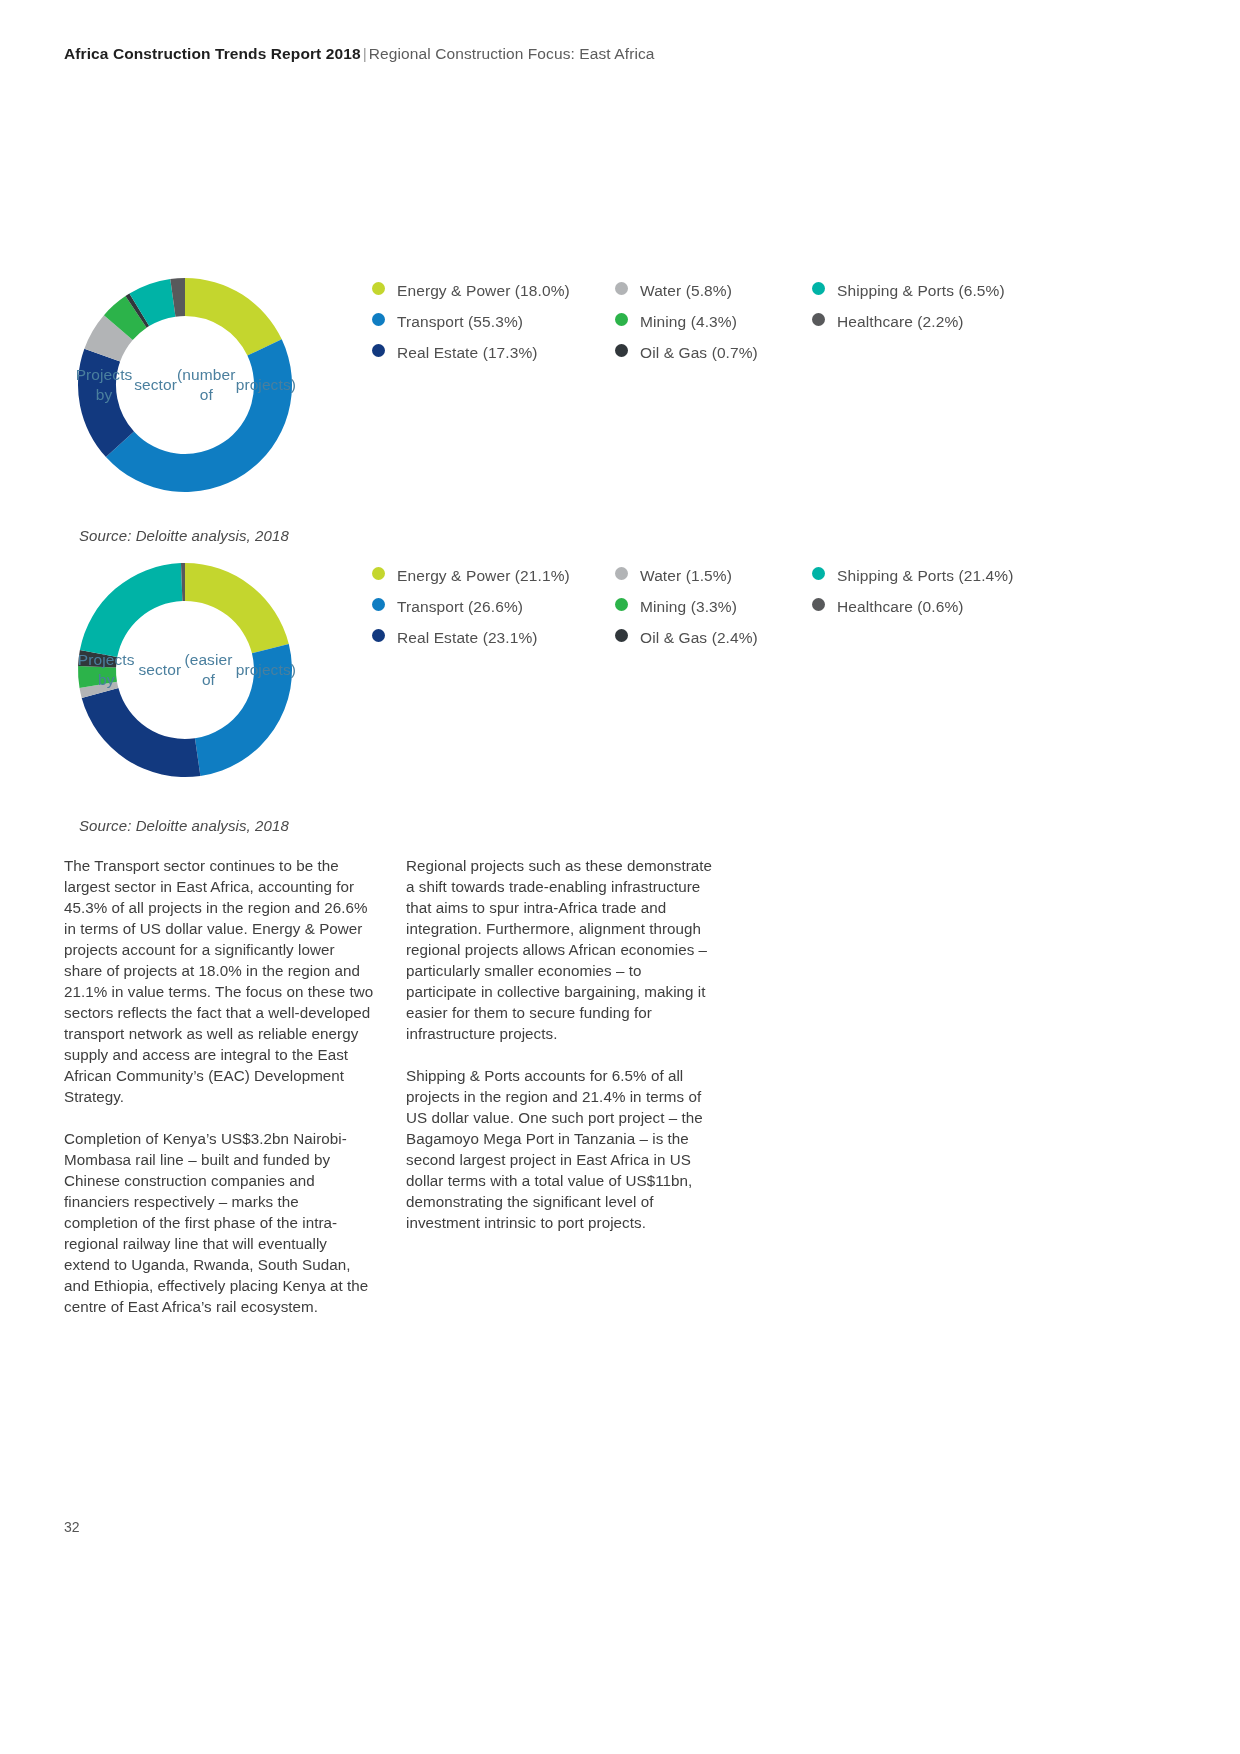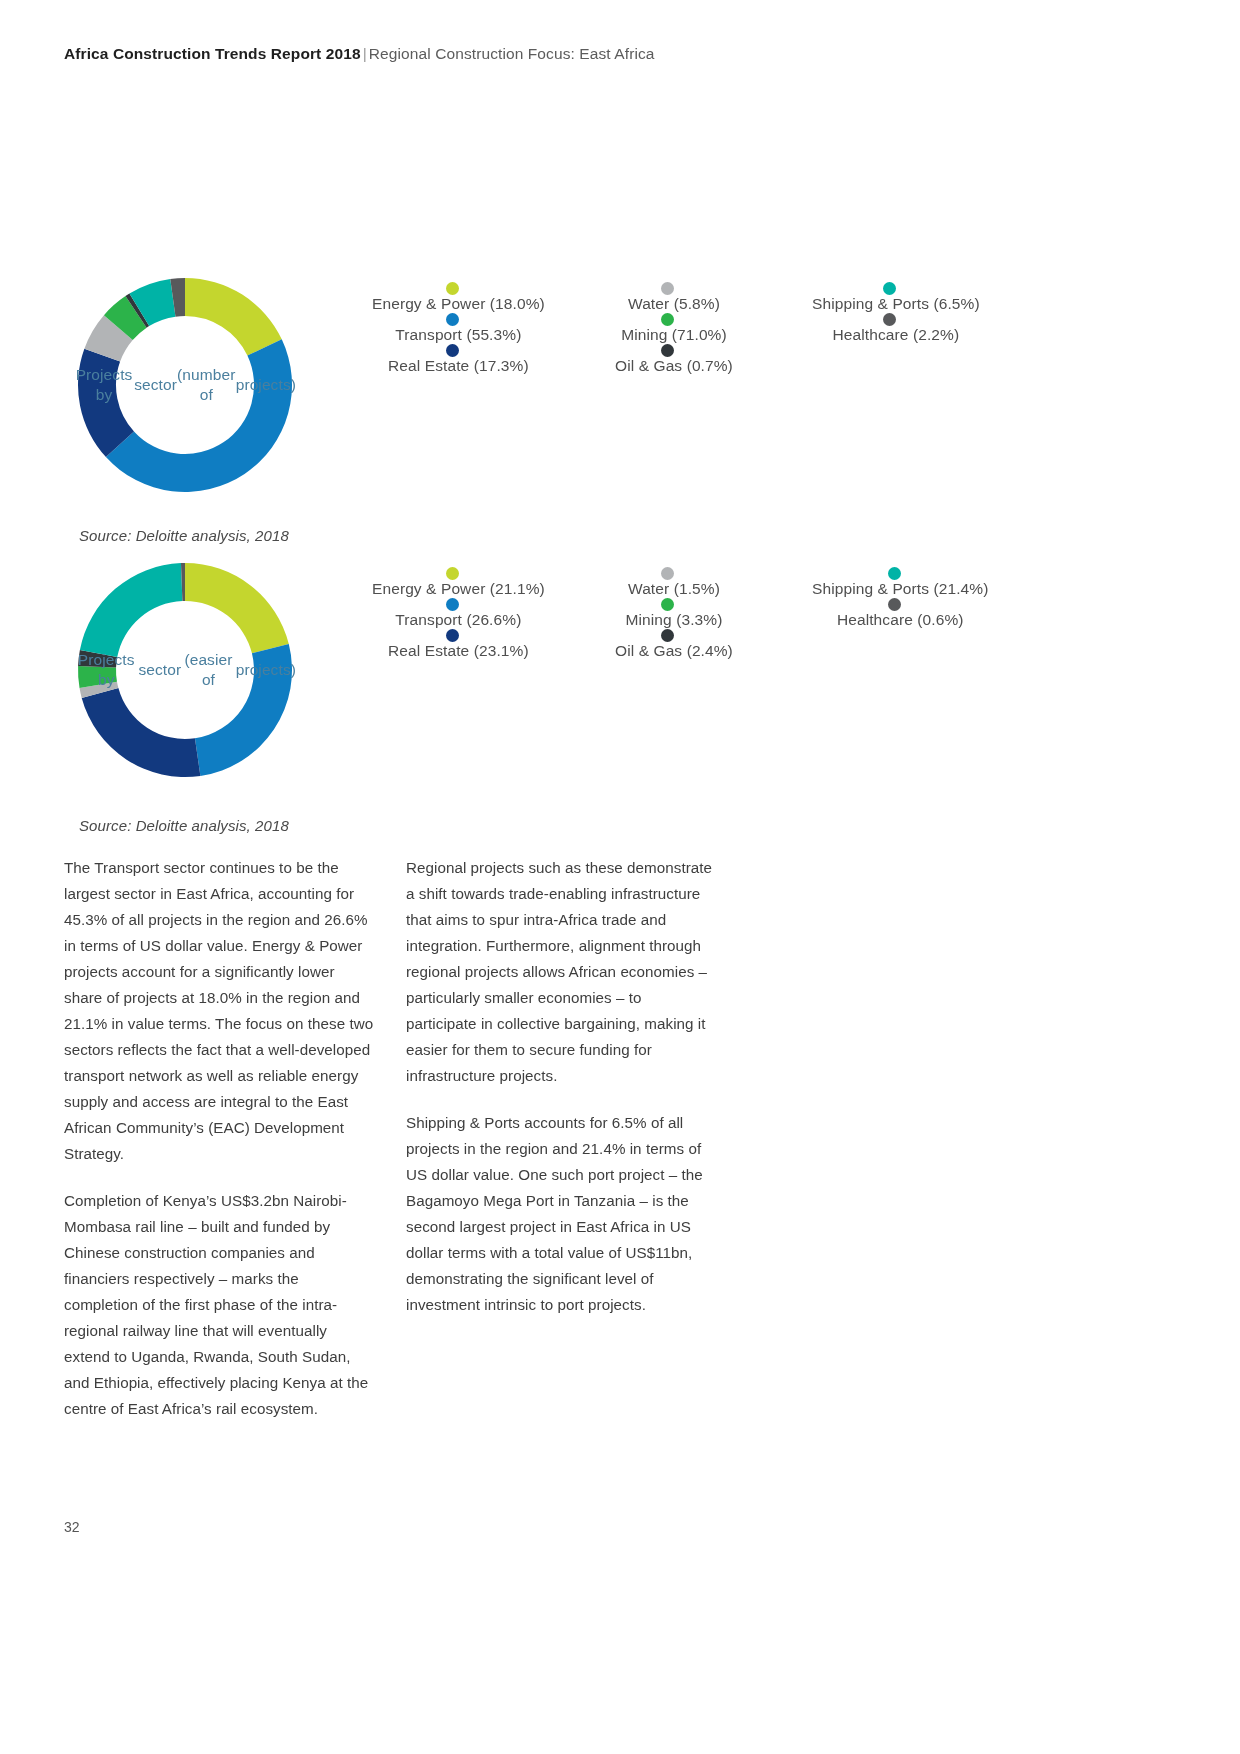--- a/index.html
+++ b/index.html
@@ -97,24 +97,22 @@
   .legend-col {
     position: absolute;
     top: 0;
   }
   .legend-col.c0 { left: 0px; }
   .legend-col.c1 { left: 243px; }
   .legend-col.c2 { left: 440px; }
 
   .legend-item {
     display: flex;
-    align-items: center;
     height: 31px;
     white-space: nowrap;
-    flex-direction: column;
   }
   .swatch {
     width: 13px;
     height: 13px;
     border-radius: 50%;
     flex: 0 0 13px;
     margin-right: 12px;
   }
   .legend-text {
     font-size: 15.5px;
@@ -145,21 +143,21 @@
     position: absolute;
     top: 0;
     width: 310px;
   }
   .col.left { left: 0px; }
   .col.right { left: 342px; }
 
   .col p {
     margin: 0 0 21px 0;
     font-size: 15.2px;
-    line-height: 26px;
+    line-height: 21px;
     color: #3e3e3e;
     letter-spacing: 0.05px;
   }
 
   
   .page-number {
     position: absolute;
     left: 64px;
     top: 1500px;
     font-size: 14px;
@@ -211,21 +209,21 @@
             <span class="legend-text">Real Estate (17.3%)</span>
           </div>
         </div>
       <div class="legend-col c1" id="legend-0-1">
           <div class="legend-item">
             <span class="swatch" style="background: rgb(178, 180, 182);"></span>
             <span class="legend-text">Water (5.8%)</span>
           </div>
           <div class="legend-item">
             <span class="swatch" style="background: rgb(44, 179, 74);"></span>
-            <span class="legend-text">Mining (71.0%)</span>
+            <span class="legend-text">Mining (4.3%)</span>
           </div>
           <div class="legend-item">
             <span class="swatch" style="background: rgb(49, 55, 59);"></span>
             <span class="legend-text">Oil &amp; Gas (0.7%)</span>
           </div>
         </div>
       <div class="legend-col c2" id="legend-0-2">
           <div class="legend-item">
             <span class="swatch" style="background: rgb(0, 179, 166);"></span>
             <span class="legend-text">Shipping &amp; Ports (6.5%)</span>

